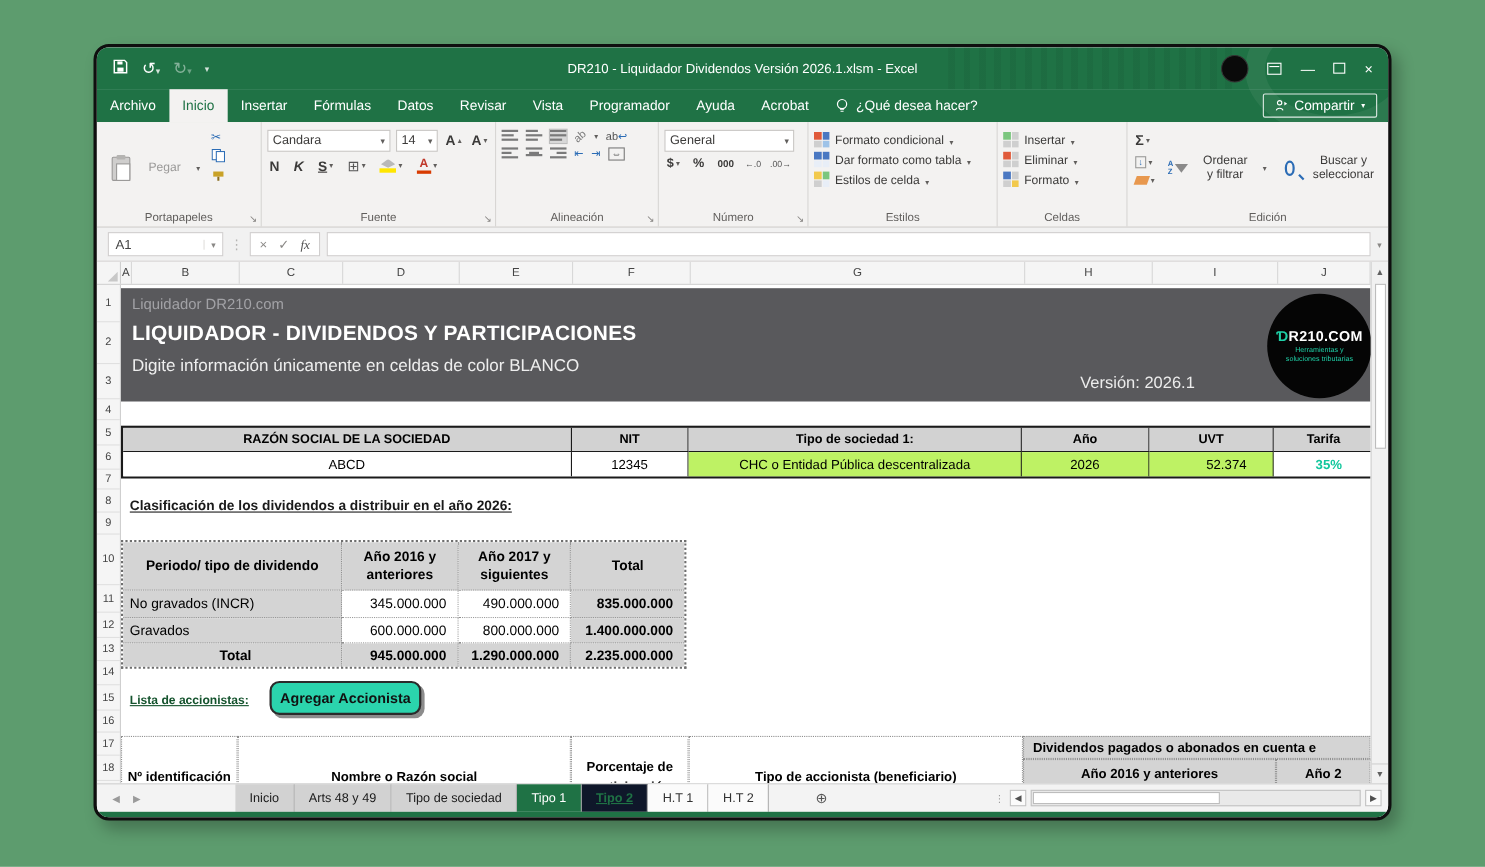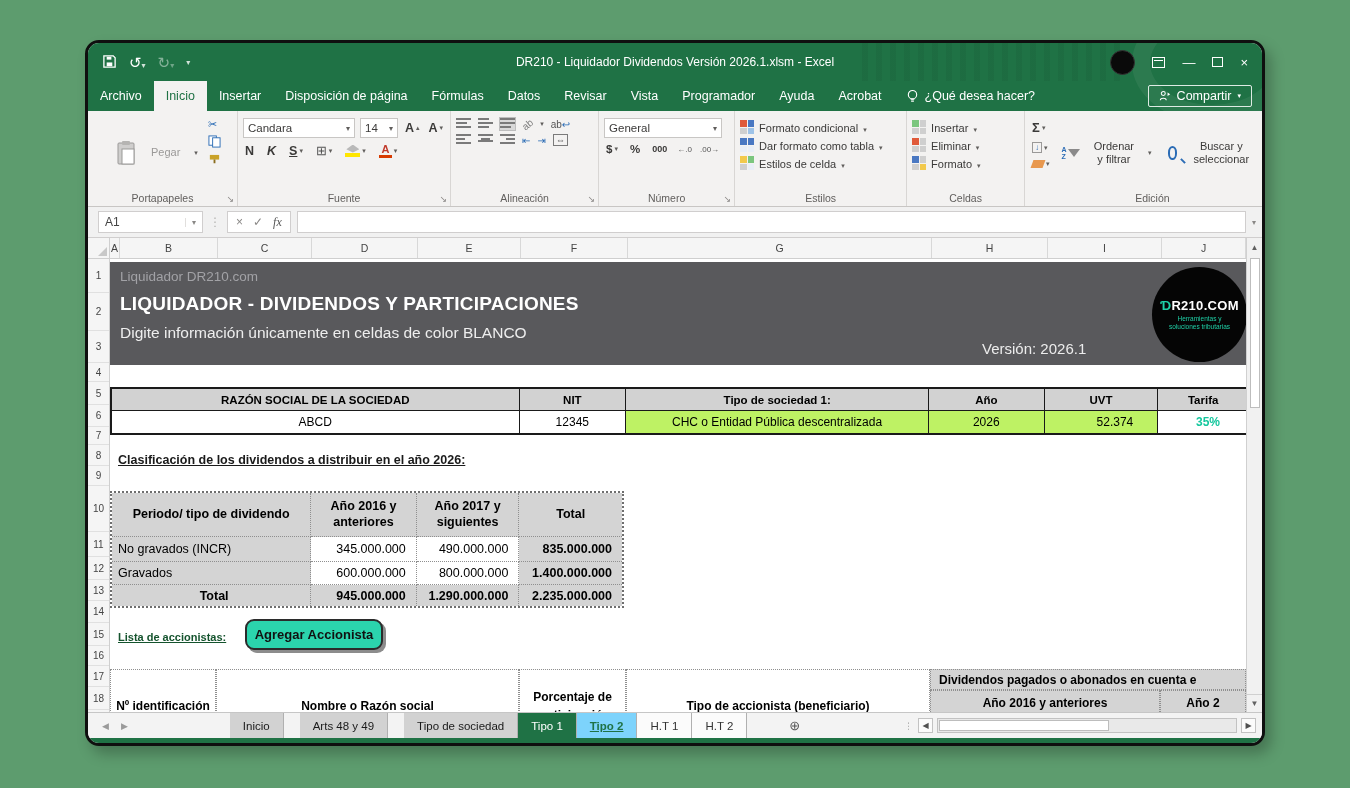--- a/index.html
+++ b/index.html
@@ -38,21 +38,21 @@
     border:1px solid rgba(255,255,255,.85); padding:3px 10px; border-radius:2px; font-size:12.5px; }
 
   
   .ribbon { height:96px; background:#f3f2f1; border-bottom:1px solid #c8c6c4; flex:0 0 auto;
     display:flex; align-items:stretch; color:#3b3a39; font-size:11px; }
   .rgroup { position:relative; border-right:1px solid #d8d6d4; padding:5px 5px 17px 5px; display:flex; gap:4px; }
   .glabel { position:absolute; bottom:2px; left:0; right:0; text-align:center; font-size:10.5px; color:#605e5c; }
   .launcher { position:absolute; bottom:2px; right:3px; font-size:9px; color:#8a8886; }
   .bigbtn { display:flex; flex-direction:row; align-items:center; justify-content:flex-start; gap:14px; padding:2px 6px; }
   .bigbtn .blab { text-align:center; line-height:1.15; }
-  .gray { color:#9a9998;margin-left:16px; }
+  .gray { color:#9a9998; }
   .colstack { display:flex; flex-direction:column; justify-content:flex-start; gap:4px; padding-top:2px; }
   .rrow { display:flex; align-items:center; gap:5px; }
   .selbox { background:#fff; border:1px solid #c8c6c4; display:flex; align-items:center; font-size:11.5px; padding:1px 4px; height:20px; }
   .selbox .arr { margin-left:auto; font-size:8px; color:#605e5c; padding-left:5px; }
   .tbtn { display:flex; align-items:center; gap:2px; padding:1px 2px; }
   .tbtn b { font-size:12.5px; }
   .mini-arr { font-size:7px; color:#605e5c; }
   .alico { width:15px; height:12px; display:inline-block; }
   .alico span { display:block; height:2px; background:#7a7a7a; margin-bottom:2px; }
   .hl { background:#d8d8d8; outline:1px solid #bdbdbd; }
@@ -139,21 +139,21 @@
   .vs-thumb { width:10px; height:150px; background:#fff; border:1px solid #bdbdbd; margin-top:2px; }
   .vs-down { margin-top:auto; height:18px; display:flex; align-items:center; border-top:1px solid #d0d0d0; width:100%; justify-content:center; }
 
   
   .tabbar { height:26px; background:#f3f3f3; border-top:1px solid #c6c6c6; flex:0 0 auto; display:flex; align-items:stretch; font-size:11.5px; color:#333; }
   .nav { display:flex; align-items:center; gap:12px; padding:0 14px; color:#9a9a9a; font-size:9px; }
   .stabs { display:flex; align-items:stretch; margin-left:72px; }
   .stab { display:flex; align-items:center; padding:0 13px; border-right:1px solid #b0b0b0; cursor:pointer; white-space:nowrap; }
   .stab.gray { background:#d2d2d2; color:#1a1a1a; }
   .stab.green { background:#1f7245; color:#fff; }
-  .stab.active { background:#7dd3fc; color:#1f7245; font-weight:bold; text-decoration:underline; }
+  .stab.active { background:#0f172a; color:#1f7245; font-weight:bold; text-decoration:underline; }
   .stab.white { background:#fbfbfb; color:#333; }
   .newsheet { display:flex; align-items:center; margin-left:42px; color:#555; font-size:13px; }
   .hscroll { margin-left:auto; display:flex; align-items:center; gap:4px; padding-right:6px; color:#505050; font-size:8px; }
   .hs-dots { color:#9a9a9a; letter-spacing:1px; font-size:9px; }
   .hs-btn { width:15px; height:15px; border:1px solid #c2c2c2; background:#fbfbfb; display:flex; align-items:center; justify-content:center; }
   .hs-track { width:300px; height:15px; background:#e9e9e9; border:1px solid #c2c2c2; position:relative; }
   .hs-thumb { position:absolute; left:1px; top:1px; bottom:1px; width:170px; background:#fff; border:1px solid #bdbdbd; }
 
   .statusstrip { height:5px; background:#1f7245; flex:0 0 auto; }
 </style>
@@ -184,21 +184,20 @@
       <span class="winbtn">—</span>
       <span class="boxicon"></span>
       <span class="winbtn">×</span>
     </div>
   </div>
 
   <div class="menubar">
     <span class="mtab">Archivo</span>
     <span class="mtab active">Inicio</span>
     <span class="mtab">Insertar</span>
-    <span class="mtab">Disposición de página</span>
     <span class="mtab">Fórmulas</span>
     <span class="mtab">Datos</span>
     <span class="mtab">Revisar</span>
     <span class="mtab">Vista</span>
     <span class="mtab">Programador</span>
     <span class="mtab">Ayuda</span>
     <span class="mtab">Acrobat</span>
     <span class="tellme">
       <svg width="13" height="15" viewBox="0 0 14 16">
           <circle cx="7" cy="6" r="4.5" fill="none" stroke="#fff" stroke-width="1.2"></circle>

